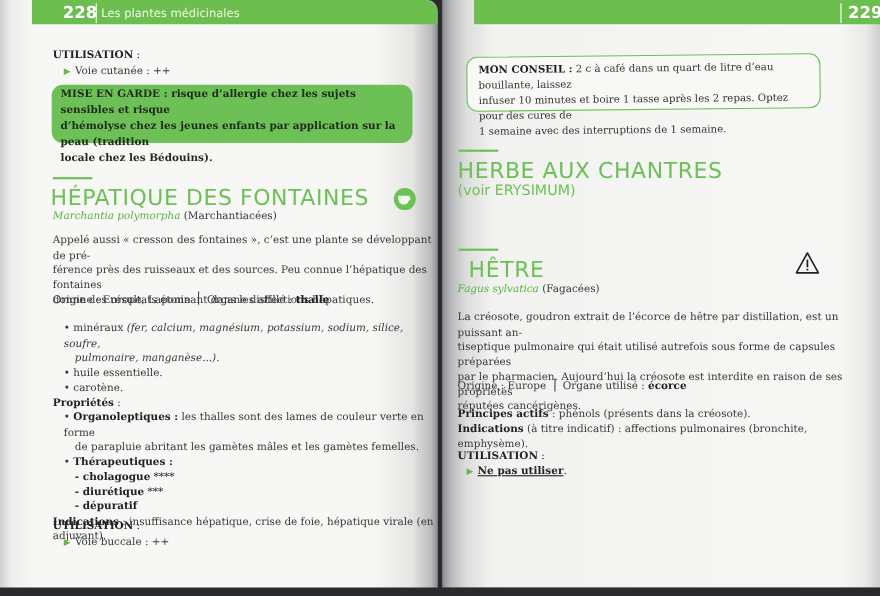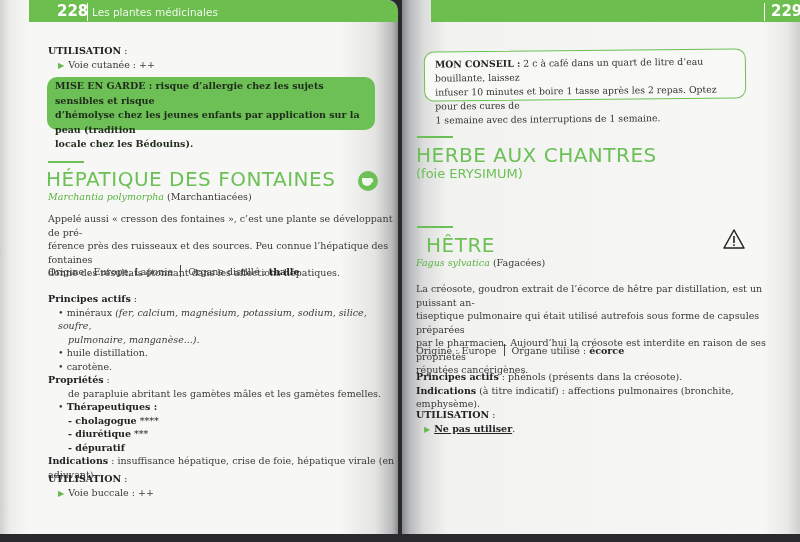--- a/index.html
+++ b/index.html
@@ -73,26 +73,26 @@
     <div>donne des résultats étonnant dans les affections hépatiques.</div>
   </div>
 
   <div class="txt" style="left:48px; top:265px;">
     <span>Origine : Europe, Laponie</span>
     <span style="display:inline-block; width:1px; height:12px; background:#444; margin:0 4px; vertical-align:-2px;"></span>
     <span>Organe distillé : </span><span class="bold">thalle</span>
   </div>
 
   <div class="txt" style="left:48px; top:292px;">
-    <div><span class="bold">Principes actifs</span> :</div>
     <div style="padding-left:10px;">• <span>minéraux </span><span class="it">(fer, calcium, magnésium, potassium, sodium, silice, soufre,</span></div>
     <div style="padding-left:20px;" class="it">pulmonaire, manganèse...).</div>
-    <div style="padding-left:10px;">• <span>huile distillation.</span></div>
+    <div style="padding-left:10px;">• <span>huile essentielle.</span></div>
     <div style="padding-left:10px;">• <span>carotène.</span></div>
     <div><span class="bold">Propriétés</span> :</div>
+    <div style="padding-left:10px;">• <span class="bold">Organoleptiques :</span><span> les thalles sont des lames de couleur verte en forme</span></div>
     <div style="padding-left:20px;">de parapluie abritant les gamètes mâles et les gamètes femelles.</div>
     <div style="padding-left:10px;">• <span class="bold">Thérapeutiques :</span></div>
     <div style="padding-left:20px;" class="bold"><span>- cholagogue</span><span style="font-weight:normal"> ****</span></div>
     <div style="padding-left:20px;" class="bold"><span>- diurétique</span><span style="font-weight:normal"> ***</span></div>
     <div style="padding-left:20px;" class="bold"><span>- dépuratif</span></div>
     <div><span class="bold">Indications</span><span> : insuffisance hépatique, crise de foie, hépatique virale (en adjuvant).</span></div>
   </div>
 
   <div class="txt bold" style="left:48px; top:472px;">
     <span>UTILISATION</span><span style="font-weight:normal"> :</span>
@@ -109,21 +109,21 @@
   </div>
 
   <div class="tipbox">
     <div><span class="bold">MON CONSEIL :</span><span> 2 c à café dans un quart de litre d’eau bouillante, laissez</span></div>
     <div>infuser 10 minutes et boire 1 tasse après les 2 repas. Optez pour des cures de</div>
     <div>1 semaine avec des interruptions de 1 semaine.</div>
   </div>
 
   <div class="rule" style="left:15px; top:136px;"></div>
   <div class="heading" style="left:14px; top:143px;">HERBE AUX CHANTRES</div>
-  <div class="subheading" style="left:14px; top:166px;">(foie ERYSIMUM)</div>
+  <div class="subheading" style="left:14px; top:166px;">(voir ERYSIMUM)</div>
 
   <div class="rule" style="left:15px; top:226px;"></div>
   <div class="heading" style="left:14px; top:233px;margin-left:10px;">HÊTRE</div>
   <div class="warn-icon">
     <svg width="24" height="22" viewBox="0 0 24 22">
         <path d="M12 2 L22 20 H2 Z" fill="none" stroke="#222" stroke-width="1.5" stroke-linejoin="round"></path>
         <rect x="11.2" y="8" width="1.6" height="7" fill="#222"></rect>
         <rect x="11.2" y="16.3" width="1.6" height="1.6" fill="#222"></rect>
       </svg>
   </div>

